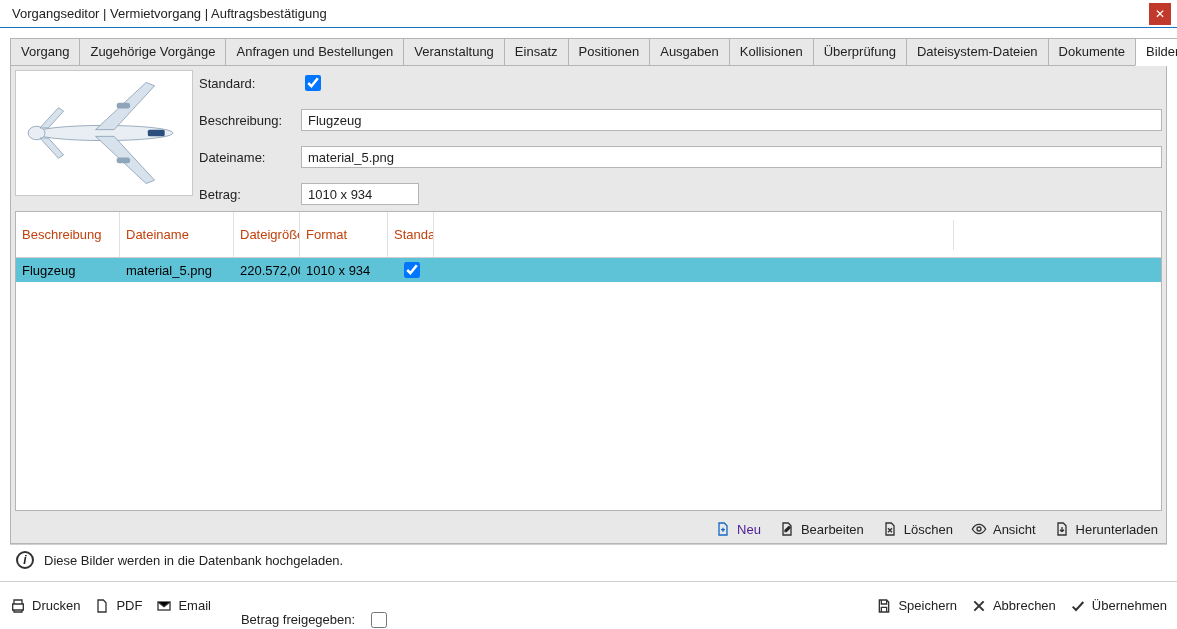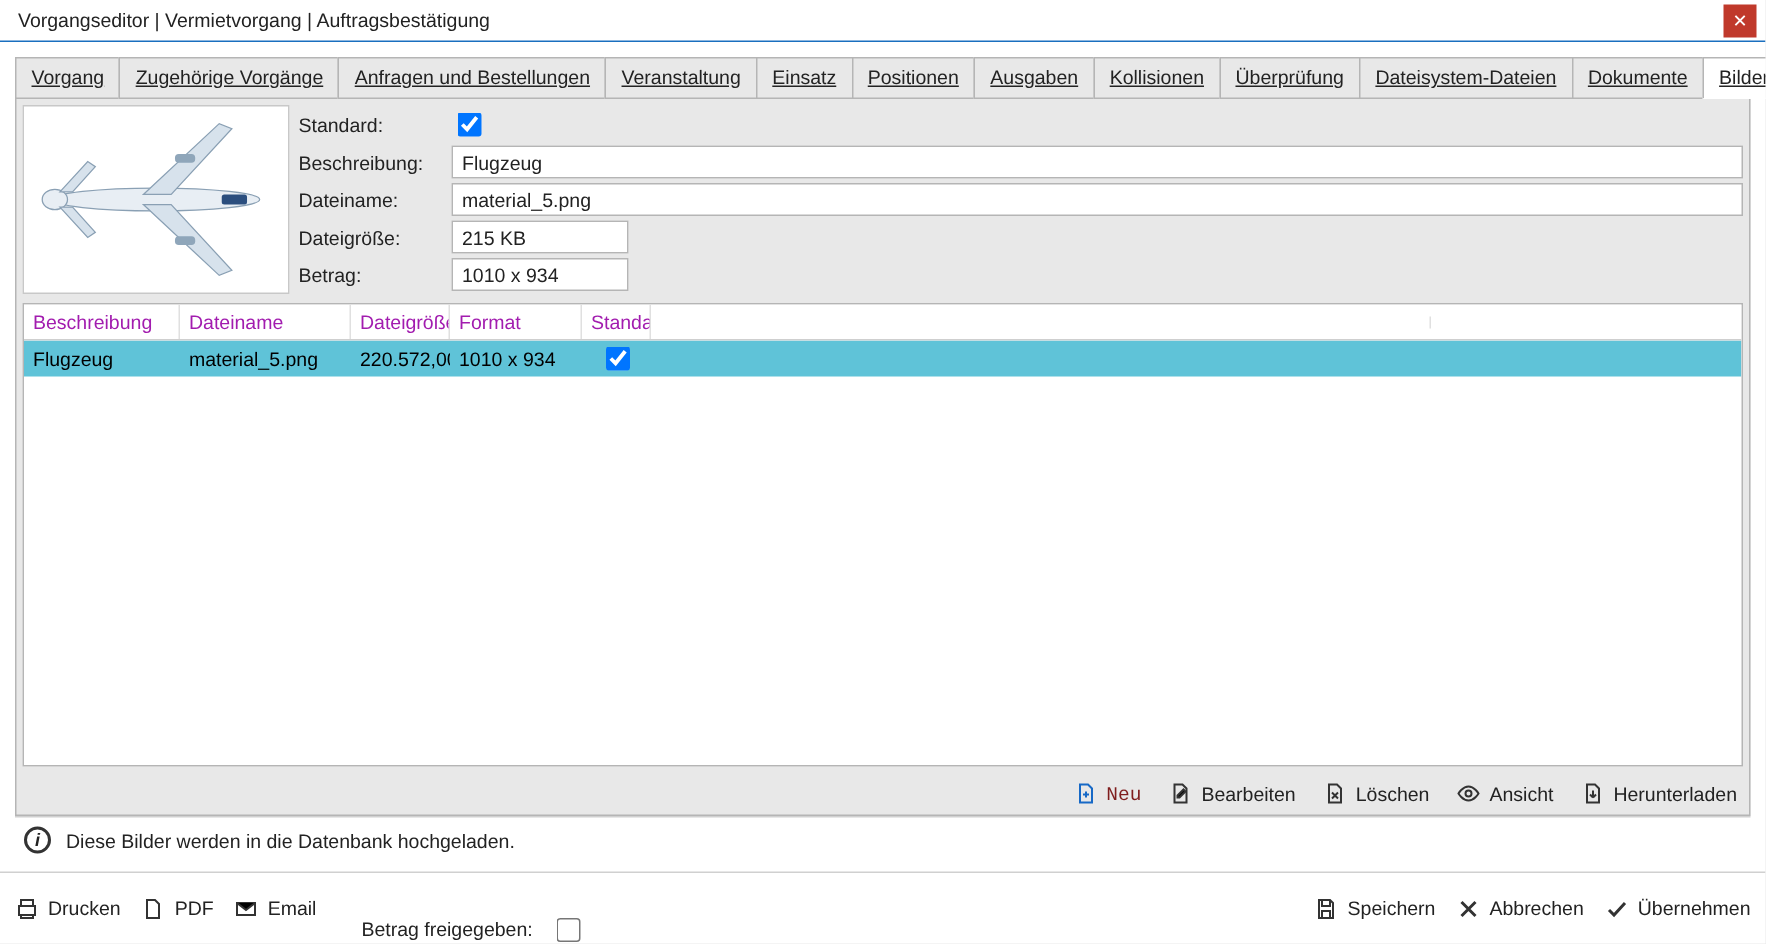--- a/index.html
+++ b/index.html
@@ -49,21 +49,20 @@
   }
   .tab {
     padding: 5px 10px 6px;
     border: 1px solid #b5b5b5;
     background: #e8e8e8;
     font-size: 13px;
     margin-right: -1px;
     cursor: pointer;
     color: #222;
     white-space: nowrap;
-    text-decoration: underline;
   }
   .tab.active {
     background: #fff;
     border-bottom-color: #fff;
     font-weight: normal;
   }
   
   .panel {
     flex: 1;
     border: 1px solid #b5b5b5;
@@ -79,21 +78,21 @@
   .thumb {
     width: 178px; height: 126px;
     background: #fff;
     border: 1px solid #c8c8c8;
     display: flex; align-items: center; justify-content: center;
   }
   .fields {
     flex: 1;
     display: flex;
     flex-direction: column;
-    gap: 3px;
+    gap: 15px;
     padding-top: 2px;
   }
   .field {
     display: flex;
     align-items: center;
     gap: 10px;
   }
   .field label {
     width: 92px;
     font-size: 13px;
@@ -126,24 +125,24 @@
   .grid-head, .grid-row {
     display: grid;
     grid-template-columns: 104px 114px 66px 88px 46px 520px 1fr;
     align-items: center;
   }
   .grid-head {
     border-bottom: 1px solid #cfcfcf;
     background: #fff;
   }
   .grid-head .cell {
-    padding: 4px 6px;
+    padding: 15px 6px;
     border-right: 1px solid #e0e0e0;
     font-size: 13px;
-    color: #a21caf;
+    color: #c2410c;
     white-space: nowrap;
     overflow: hidden;
   }
   .grid-body { flex: 1; overflow: auto; }
   .grid-row {
     height: 24px;
   }
   .grid-row .cell {
     padding: 0 6px;
     font-size: 13px;
@@ -164,21 +163,21 @@
     padding: 4px 8px 6px;
   }
   .txtbtn {
     display: inline-flex;
     align-items: center;
     gap: 6px;
     cursor: pointer;
     font-size: 13px;
     color: #222;
   }
-  .txtbtn.blue { color: #7f1d1d; font-family: Liberation Mono, monospace; }
+  .txtbtn.blue { color: #4c1d95; }
   .txtbtn svg { width: 16px; height: 16px; }
   
   .infobar {
     display: flex;
     align-items: center;
     gap: 10px;
     padding: 6px 6px 6px 6px;
     border-top: 1px solid #d0d0d0;
     background: #fff;
   }
@@ -256,24 +255,20 @@
           <label>Standard:</label>
           <input type="checkbox" checked="" style="">
         </div>
         <div class="field">
           <label>Beschreibung:</label>
           <input type="text" class="wide" value="Flugzeug" style="">
         </div>
         <div class="field">
           <label>Dateiname:</label>
           <input type="text" class="wide" value="material_5.png" style="">
-        </div>
-        <div class="field">
-          <label>Dateigröße:</label>
-          <input type="text" class="small" readonly="" value="215 KB" style="">
         </div>
         <div class="field">
           <label>Betrag:</label>
           <input type="text" class="small" readonly="" value="1010 x 934" style="">
         </div>
       </div>
     </div>
 
     <div class="grid">
       <div class="grid-head">

